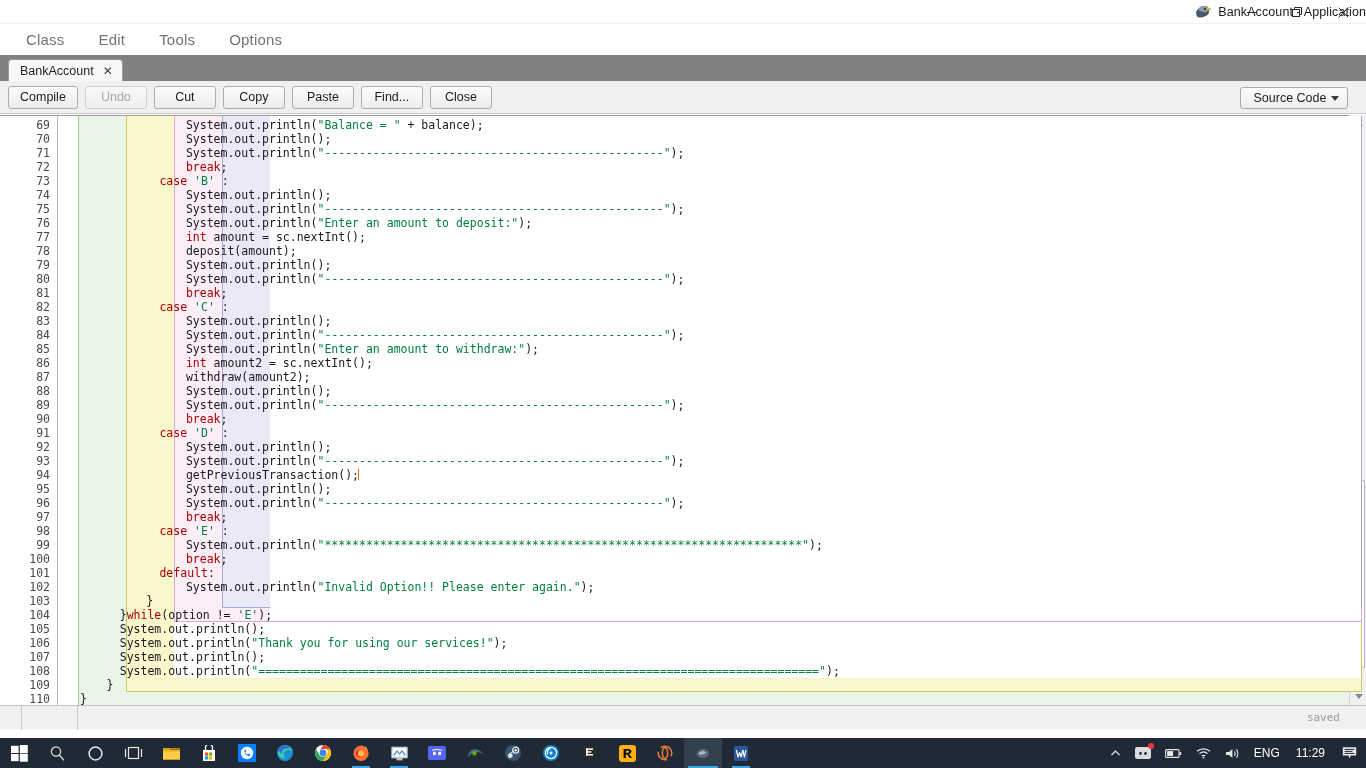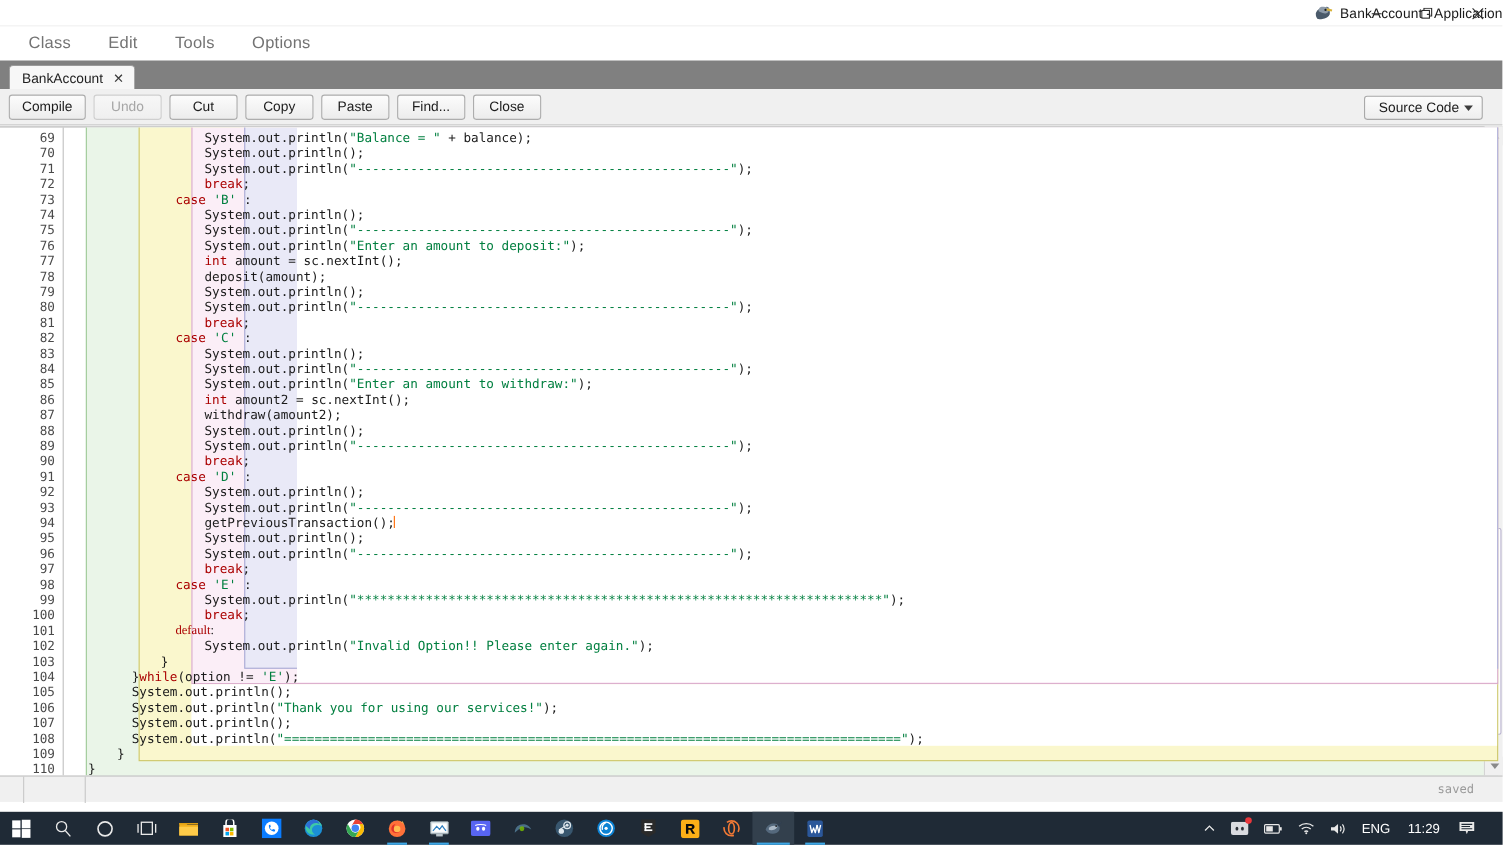--- a/index.html
+++ b/index.html
@@ -170,21 +170,21 @@
   .tb-icon.active::after {
     content: ''; position: absolute; bottom: 0; left: 4px; right: 4px;
     height: 2px; background: #3da7e6;
   }
   .tb-icon.running::after {
     content: ''; position: absolute; bottom: 0; left: 10px; right: 10px;
     height: 2px; background: #3da7e6;
   }
   #tray {
     position: absolute; right: 0; top: 0; height: 30px; display: flex; align-items: center;
-    gap: 0; padding-right: 18px;
+    gap: 0; padding-right: 2px;
   }
   .tray-item {
     height: 30px; display: flex; align-items: center; justify-content: center; padding: 0 7px;
     color: #eaeaea; font-size: 11.5px;
   }
   #tray-clock { font-size: 12px; color: #ffffff; padding: 0 10px; }
   #tray-lang { font-size: 12px; color: #ffffff; padding: 0 6px; }
 </style>
 </head>
 <body>
@@ -326,21 +326,21 @@
         <div class="cline" style="padding-left: 101.44px;"><span class="kw">case</span><span class="pun"> </span><span class="str">'D'</span><span class="pun"> :</span></div>
         <div class="cline" style="padding-left: 127.92px;"><span class="pun">System.out.println();</span></div>
         <div class="cline" style="padding-left: 127.92px;"><span class="pun">System.out.println(</span><span class="str">"-------------------------------------------------"</span><span class="pun">);</span></div>
         <div class="cline" style="padding-left: 127.92px;"><span class="pun">getPreviousTransaction();</span><span class="cursor"></span></div>
         <div class="cline" style="padding-left: 127.92px;"><span class="pun">System.out.println();</span></div>
         <div class="cline" style="padding-left: 127.92px;"><span class="pun">System.out.println(</span><span class="str">"-------------------------------------------------"</span><span class="pun">);</span></div>
         <div class="cline" style="padding-left: 127.92px;"><span class="kw">break</span><span class="pun">;</span></div>
         <div class="cline" style="padding-left: 101.44px;"><span class="kw">case</span><span class="pun"> </span><span class="str">'E'</span><span class="pun"> :</span></div>
         <div class="cline" style="padding-left: 127.92px;"><span class="pun">System.out.println(</span><span class="str">"*********************************************************************"</span><span class="pun">);</span></div>
         <div class="cline" style="padding-left: 127.92px;"><span class="kw">break</span><span class="pun">;</span></div>
-        <div class="cline" style="padding-left: 101.44px; font-family: Liberation Serif, serif;"><span class="kw">default</span><span class="pun">:</span></div>
+        <div class="cline" style="padding-left: 101.44px;"><span class="kw">default</span><span class="pun">:</span></div>
         <div class="cline" style="padding-left: 127.92px;"><span class="pun">System.out.println(</span><span class="str">"Invalid Option!! Please enter again."</span><span class="pun">);</span></div>
         <div class="cline" style="padding-left: 88.2px;"><span class="pun">}</span></div>
         <div class="cline" style="padding-left: 61.72px;"><span class="pun">}</span><span class="kw">while</span><span class="pun">(option != </span><span class="str">'E'</span><span class="pun">);</span></div>
         <div class="cline" style="padding-left: 61.72px;"><span class="pun">System.out.println();</span></div>
         <div class="cline" style="padding-left: 61.72px;"><span class="pun">System.out.println(</span><span class="str">"Thank you for using our services!"</span><span class="pun">);</span></div>
         <div class="cline" style="padding-left: 61.72px;"><span class="pun">System.out.println();</span></div>
         <div class="cline" style="padding-left: 61.72px;"><span class="pun">System.out.println(</span><span class="str">"================================================================================="</span><span class="pun">);</span></div>
         <div class="cline" style="padding-left: 48.48px;"><span class="pun">}</span></div>
         <div class="cline" style="padding-left: 22px;"><span class="pun">}</span></div>
       </div>

